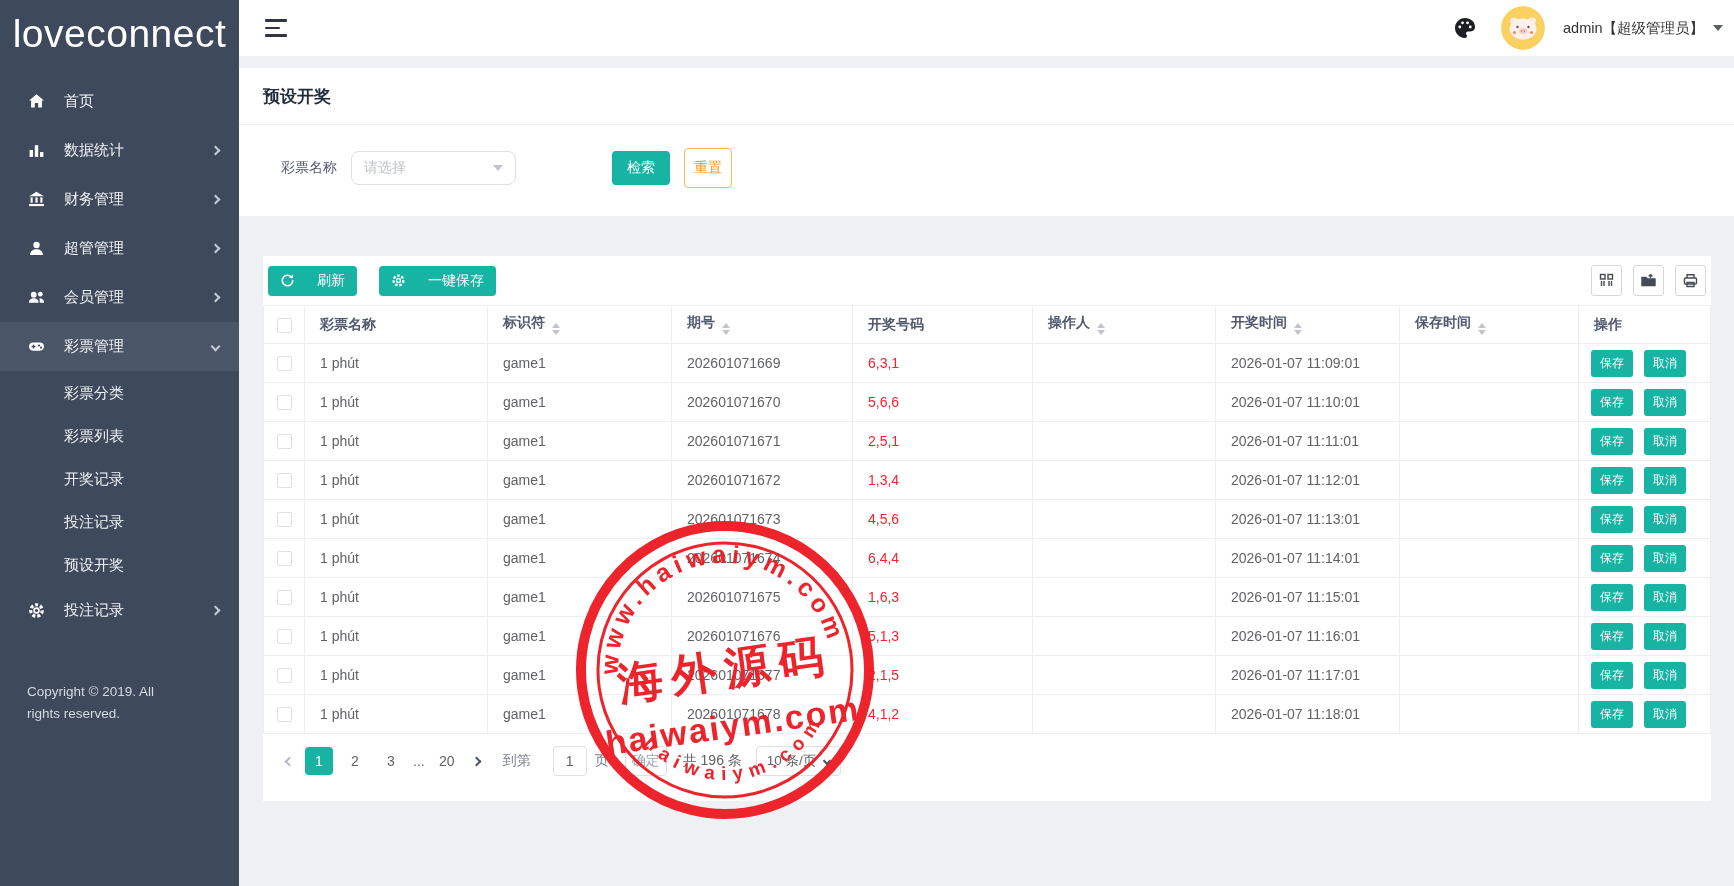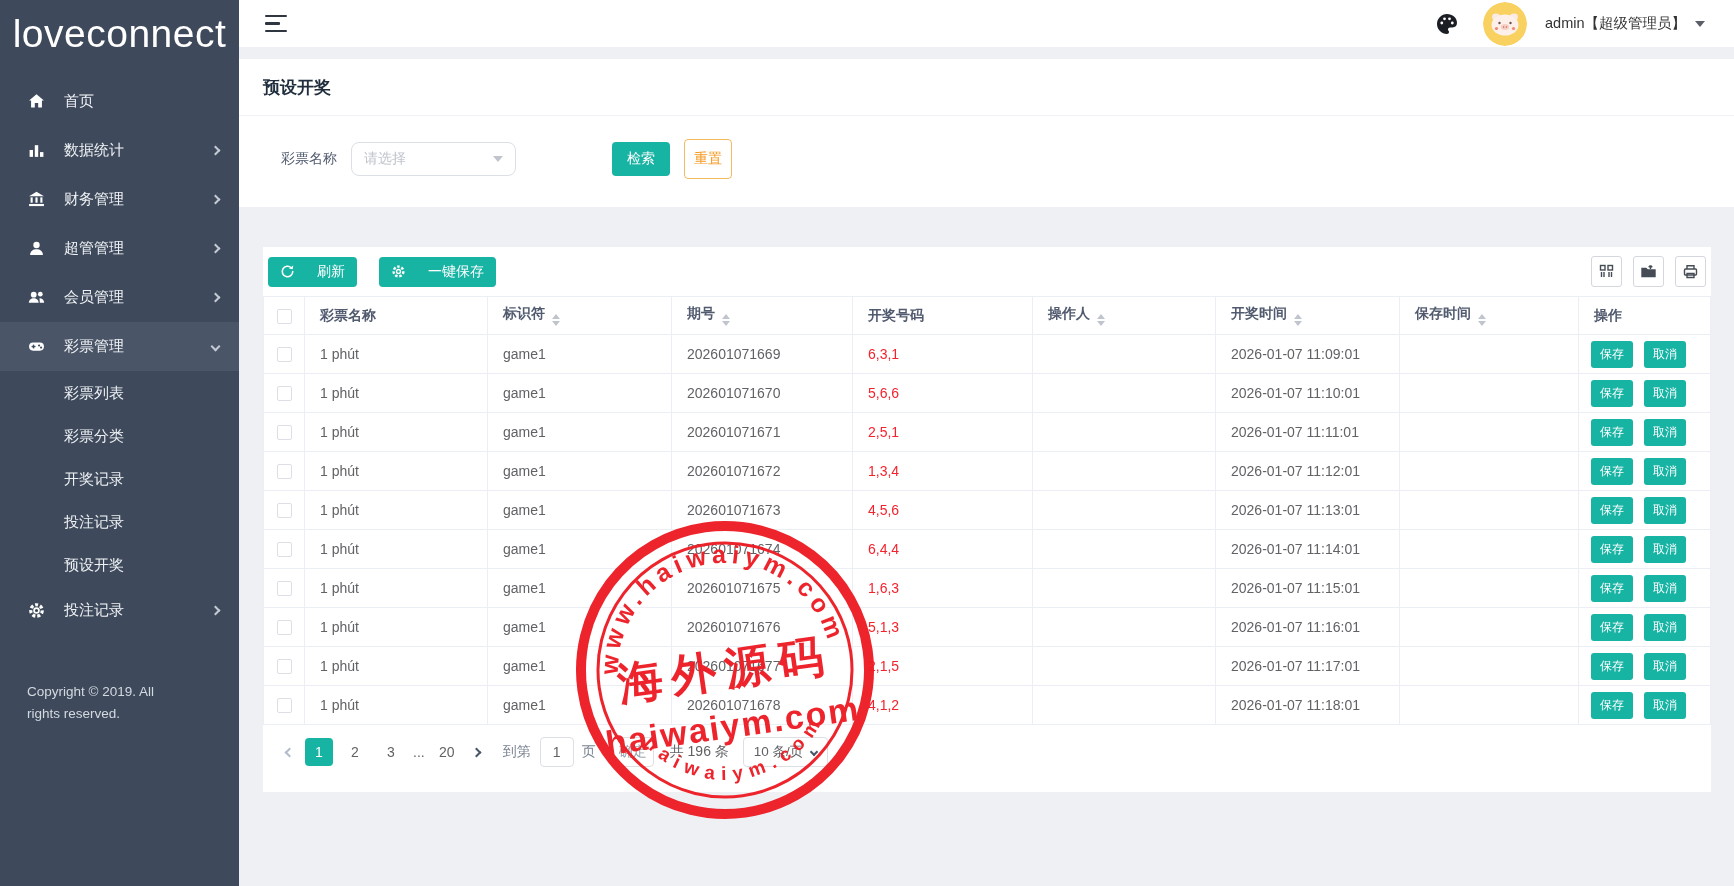--- a/index.html
+++ b/index.html
@@ -18,21 +18,21 @@
   .nav-label { flex:0 0 auto; }
   .chev { width:7px; height:7px; border-right:2px solid #c3cad3; border-bottom:2px solid #c3cad3; display:inline-block; }
   .chev.right { transform:rotate(-45deg); }
   .chev.down { transform:rotate(45deg); }
   .nav-item .chev { margin-left:auto; }
   .submenu-item { height:43px; line-height:43px; padding-left:64px; font-size:15px; color:#eef1f4; cursor:pointer; }
   .copyright { margin-top:46px; padding:0 27px; font-size:13.5px; color:#d3d9df; line-height:1.65; max-width:200px; }
 
   
   .main { flex:1; display:flex; flex-direction:column; }
-  .topbar { height:47px; background:#fff; display:flex; align-items:center; padding:0 30px 0 26px; }
+  .topbar { height:56px; background:#fff; display:flex; align-items:center; padding:0 12px 0 26px; }
   .hamburger { width:24px; cursor:pointer; display:flex; flex-direction:column; gap:5px; }
   .hamburger i { display:block; height:2.5px; background:#2f3640; border-radius:1px; }
   .hamburger i:nth-child(1){ width:22px; } .hamburger i:nth-child(2){ width:15px; } .hamburger i:nth-child(3){ width:22px; }
   .topbar-right { margin-left:auto; display:flex; align-items:center; }
   .palette-btn { cursor:pointer; display:flex; margin-right:24px; }
   .avatar { width:44px; height:44px; border-radius:50%; overflow:hidden; cursor:pointer; margin-right:18px; }
   .username { color:#333; font-size:14.5px; cursor:pointer; }
   .caret-down { width:0; height:0; border-left:5px solid transparent; border-right:5px solid transparent; border-top:6px solid #5a5e66; margin-left:9px; display:inline-block; }
 
   .page-head { background:#fff; margin-top:12px; }
@@ -72,21 +72,21 @@
   td.op { padding-left:12px; }
 
   
   .pagination { display:flex; align-items:center; margin-top:12px; padding-left:14px; color:#606266; }
   .pg-arrow { width:24px; text-align:center; cursor:pointer; display:flex; justify-content:center; }
   .pg-arrow .chev { border-color:#b4bccc; }
   .pg-arrow.next .chev { border-color:#48576a; }
   .pg-num { min-width:28px; height:28px; line-height:28px; text-align:center; margin:0 4px; border-radius:4px; cursor:pointer; font-size:14px; }
   .pg-num.active { background:#17b3a3; color:#fff; }
   .pg-ellipsis { margin:0 4px; cursor:default; }
-  .pg-text { margin:0 9px 0 14px; color:#7a8392; }
+  .pg-text { margin:0 22px 0 14px; color:#7a8392; }
   .pg-input { width:34px; height:30px; border:1px solid #dcdfe6; border-radius:4px; text-align:center; font-size:14px; color:#606266; margin-right:8px; font-family:inherit; }
   .pg-page-label { color:#7a8392; margin-right:16px; }
   .pg-confirm { width:42px; height:30px; border:1px solid #dcdfe6; background:#fff; border-radius:4px; color:#9aa3ad; cursor:pointer; font-size:14px; font-family:inherit; }
   .pg-total { margin:0 14px 0 16px; }
   .pg-size { height:30px; border:1px solid #dcdfe6; border-radius:4px; display:flex; align-items:center; padding:0 10px; gap:8px; cursor:pointer; font-size:13.5px; }
   .pg-size .chev { border-color:#48576a; width:6px; height:6px; }
 
   
   .watermark { position:absolute; left:572px; top:517px; width:306px; height:306px; pointer-events:none; z-index:40; opacity:.96; }
 </style>
@@ -158,22 +158,22 @@
               <rect x="1" y="4.3" width="14" height="7.6" rx="3.8"></rect>
               <rect x="3.4" y="7.4" width="3.6" height="1.3" fill="#3e4a5c"></rect>
               <rect x="4.55" y="6.25" width="1.3" height="3.6" fill="#3e4a5c"></rect>
               <circle cx="10.4" cy="7" r="1" fill="#3e4a5c"></circle>
               <circle cx="12.3" cy="9" r="1" fill="#3e4a5c"></circle>
             </svg>
           </span>
           <span class="nav-label">彩票管理</span>
           <span class="chev down"></span>
         </div>
+        <div class="submenu-item">彩票分类</div>
         <div class="submenu-item">彩票列表</div>
-        <div class="submenu-item">彩票分类</div>
         <div class="submenu-item">开奖记录</div>
         <div class="submenu-item">投注记录</div>
         <div class="submenu-item">预设开奖</div>
         <div class="nav-item">
           <span class="nav-icon">
             <svg viewBox="0 0 16 16">
               <circle cx="8" cy="8" r="5.4" fill="none" stroke="#fff" stroke-width="3" stroke-dasharray="2.8 1.9"></circle>
               <circle cx="8" cy="8" r="2.3" fill="none" stroke="#fff" stroke-width="1.6"></circle>
             </svg>
           </span>

